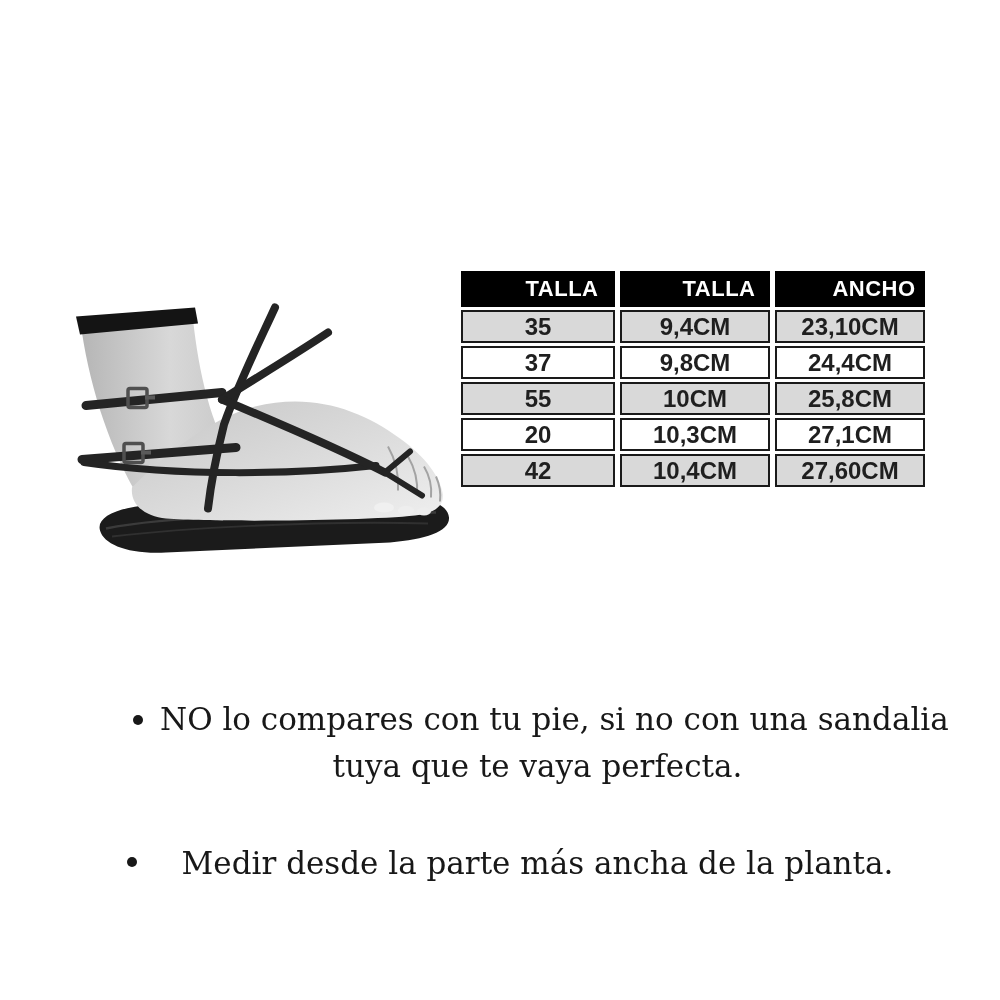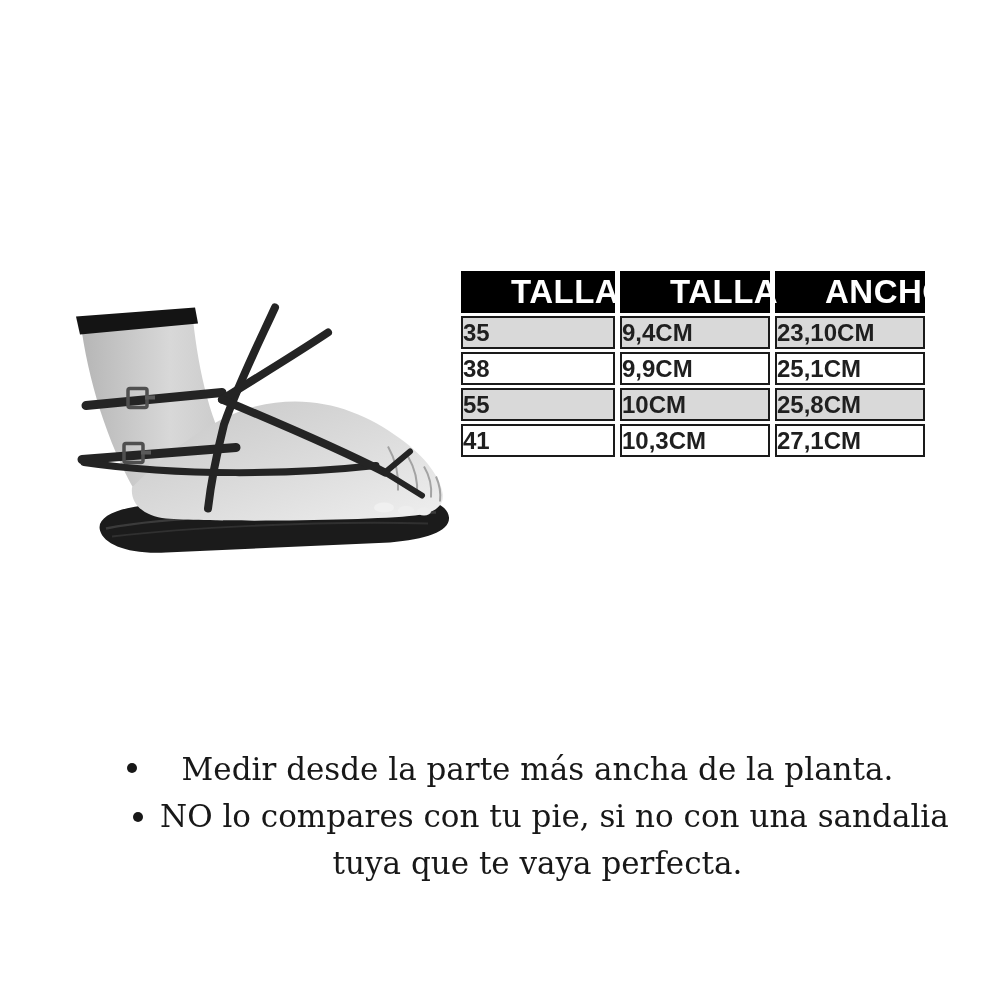--- a/index.html
+++ b/index.html
@@ -21,35 +21,35 @@
     width: 468px;
     border-collapse: separate;
     border-spacing: 5px 3px;
     table-layout: fixed;
   }
   .size-table thead { background: #000000; }
   .size-table th {
     background: #000000;
     color: #ffffff;
     border: 2px solid #000000;
-    font-size: 33px;
+    font-size: 22px;
     font-weight: bold;
     letter-spacing: 0.5px;
     height: 36px;
     text-align: center;
     vertical-align: middle;
     padding-left: 48px;
   }
   .size-table td {
     border: 2px solid #1a1a1a;
     font-size: 24px;
     font-weight: bold;
     color: #1f1f1f;
     height: 33px;
-    text-align: left;
+    text-align: center;
     vertical-align: middle;
     background: #ffffff;
   }
   .size-table tbody tr:nth-child(odd) td { background: #d9d9d9; }
 
   
   .notes {
     position: absolute;
     left: 105px; top: 696px;
     width: 810px;
@@ -155,40 +155,45 @@
       <th>ANCHO</th>
     </tr>
   </thead>
   <tbody>
     <tr>
       <td>35</td>
       <td>9,4CM</td>
       <td>23,10CM</td>
     </tr>
     <tr>
-      <td>38</td>
-      <td>9,9CM</td>
-      <td>25,1CM</td>
+      <td>37</td>
+      <td>9,8CM</td>
+      <td>24,4CM</td>
     </tr>
     <tr>
       <td>55</td>
       <td>10CM</td>
       <td>25,8CM</td>
     </tr>
     <tr>
-      <td>41</td>
+      <td>20</td>
       <td>10,3CM</td>
       <td>27,1CM</td>
+    </tr>
+    <tr>
+      <td>42</td>
+      <td>10,4CM</td>
+      <td>27,60CM</td>
     </tr>
   </tbody>
 </table>
 
 <div class="notes">
-  <div class="note note2">
-    <span class="note-dot"></span>
-    <div class="note-line">Medir desde la parte más ancha de la planta.</div>
-  </div>
   <div class="note note1">
     <span class="note-dot"></span>
     <div class="note-line">NO lo compares con tu pie, si no con una sandalia</div>
     <div class="note-line">tuya que te vaya perfecta.</div>
   </div>
+  <div class="note note2">
+    <span class="note-dot"></span>
+    <div class="note-line">Medir desde la parte más ancha de la planta.</div>
+  </div>
 </div>
 
 </body></html>

